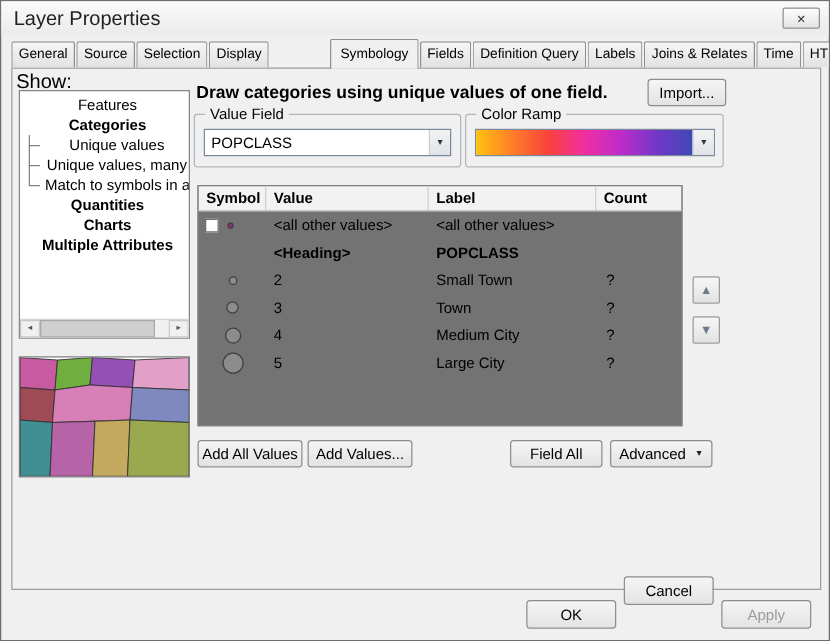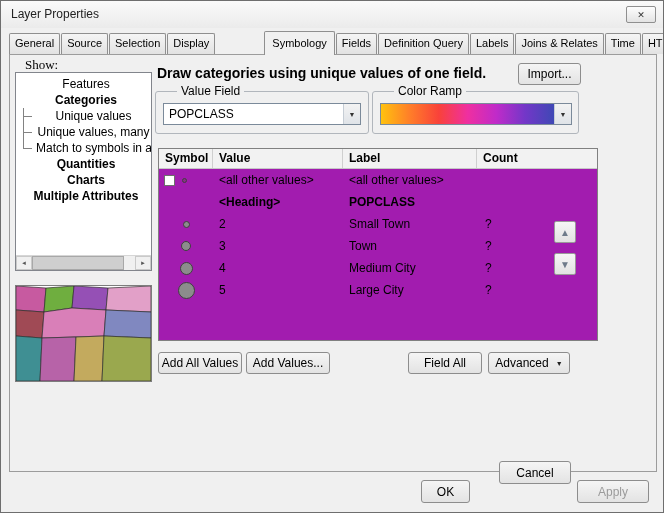--- a/index.html
+++ b/index.html
@@ -5,38 +5,38 @@
   html,body { margin:0; padding:0; background:#ffffff; }
   * { box-sizing:border-box; }
   .dialog {
     position:relative; width:664px; height:513px; background:#f0f0f0;
     border:1px solid #6e6e6e; font-family:"Liberation Sans",sans-serif;
     overflow:hidden; color:#000;
   }
   
   .titlebar { position:absolute; left:0; top:0; right:0; height:27px;
     background:linear-gradient(#fafafa,#ebebeb); }
-  .title { position:absolute; left:10px; top:6px; font-size:12px; color:#222; }
+  .title { position:absolute; left:10px; top:6px; font-size:16px; color:#222; }
   .close-btn { position:absolute; right:7px; top:5px; width:30px; height:17px;
     border:1px solid #8f8f8f; border-radius:2px;
     background:linear-gradient(#fdfdfd,#e3e3e3);
     display:flex; align-items:center; justify-content:center;
     font-size:9px; color:#333; }
   
   .tabs { position:absolute; left:8px; top:30px; height:23px; display:flex;
     align-items:flex-end; z-index:5; }
   .tab { height:21px; line-height:19px; padding:0 5px; font-size:11px;
     border:1px solid #8f8f8f; border-bottom:none; border-radius:2px 2px 0 0;
     background:linear-gradient(#f5f5f5,#e2e2e2); margin-right:1px; white-space:nowrap; }
   .tab.active { height:24px; line-height:22px; background:#f0f0f0;
     margin-bottom:-1px; padding:0 7px; position:relative; z-index:6;margin-left:48px; }
   
   .page { position:absolute; left:8px; top:53px; width:648px; height:418px;
     border:1px solid #9c9c9c; background:#f0f0f0; }
-  .show-label { position:absolute; left:15px; top:2px; font-size:13px;font-family:Liberation Serif, serif; }
+  .show-label { position:absolute; left:3px; top:2px; font-size:16px; }
   
   .tree { position:absolute; left:5px; top:17px; width:137px; height:199px;
     background:#fff; border:1px solid #82858c; padding-top:3px; overflow:hidden;text-align:center; }
   .titem { position:relative; height:16px; line-height:16px; font-size:12px;
     padding-left:5px; white-space:nowrap; overflow:hidden; }
   .titem.bold { font-weight:bold; }
   .child { padding-left:20px; }
   .child::before { content:""; position:absolute; left:7px; top:8px; width:9px;
     border-top:1px solid #828282; }
   .child::after { content:""; position:absolute; left:7px; top:0; height:16px;
@@ -55,36 +55,36 @@
   
   .instruction { position:absolute; left:147px; top:10px; font-size:14px; font-weight:bold; }
   .btn { display:flex; align-items:center; justify-content:center;
     font-family:"Liberation Sans",sans-serif; font-size:12px; color:#000;
     background:linear-gradient(#f5f5f5,#e3e3e3); border:1px solid #8d8d8d;
     border-radius:3px; padding:0; cursor:default; }
   .btn.disabled { color:#9b9b9b; }
   .import { position:absolute; left:508px; top:8px; width:63px; height:22px; }
   .group { position:absolute; border:1px solid #b1b6bc; border-radius:3px; }
   .group .legend { position:absolute; left:8px; top:-8px; background:#f0f0f0;
-    padding:0 4px; font-size:12px;margin-left:13px; }
+    padding:0 4px; font-size:12px; }
   .value-group { left:145px; top:36px; width:214px; height:43px; }
   .ramp-group  { left:362px; top:36px; width:207px; height:43px; }
   .combo { position:absolute; left:7px; top:11px; height:22px; display:flex;
     border:1px solid #7b8a9a; background:#fff; }
   .value-group .combo { width:198px; }
   .ramp-group  .combo { width:192px; }
   .combo-text { flex:1; font-size:12px; line-height:20px; padding-left:5px;
     white-space:nowrap; overflow:hidden; }
   .combo-arrow { width:17px; border-left:1px solid #c6cdd5;
     background:linear-gradient(#f3f3f3,#dfe3e8); display:flex; align-items:center;
     justify-content:center; font-size:7px; color:#333; }
   .ramp { flex:1; }
   
-  .vtable { position:absolute; left:148px; top:93px; width:440px; height:193px;
-    background:#a21caf; border:1px solid #808080; }
+  .vtable { position:absolute; left:148px; top:93px; width:388px; height:193px;
+    background:#737373; border:1px solid #808080; }
   .thead { display:grid; grid-template-columns:54px 130px 134px 1fr; height:20px;
     background:#f2f2f2; border-bottom:1px solid #c7c7c7; }
   .th { font-size:12px; font-weight:bold; line-height:19px; padding-left:6px;
     border-right:1px solid #cfcfcf; white-space:nowrap; }
   .th:last-child { border-right:none; }
   .trow { display:grid; grid-template-columns:54px 130px 134px 1fr; height:22px;
     align-items:center; font-size:12px; }
   .cell { padding-left:6px; white-space:nowrap; overflow:hidden; }
   .cell.count { padding-left:8px; }
   .heading-row .cell { font-weight:bold; }
@@ -100,21 +100,21 @@
   .up   { left:544px; top:166px; }
   .down { left:544px; top:198px; }
   
   .add-all    { position:absolute; left:148px; top:297px; width:84px; height:22px; }
   .add-values { position:absolute; left:236px; top:297px; width:84px; height:22px; }
   .remove     { position:absolute; left:324px; top:297px; width:70px; height:22px; }
   .remove-all { position:absolute; left:398px; top:297px; width:74px; height:22px; }
   .advanced   { position:absolute; left:478px; top:297px; width:82px; height:22px; gap:7px; }
   .adv-arrow  { font-size:7px; color:#222; }
   
-  .ok     { position:absolute; left:420px; top:479px; width:49px; height:23px; }
+  .ok     { position:absolute; left:420px; top:479px; width:72px; height:23px; }
   .cancel { position:absolute; left:498px; top:460px; width:72px; height:23px; }
   .apply  { position:absolute; left:576px; top:479px; width:72px; height:23px; }
 </style>
 </head>
 <body>
 
 <div class="dialog">
 
   <div class="titlebar">
     <span class="title">Layer Properties</span>

